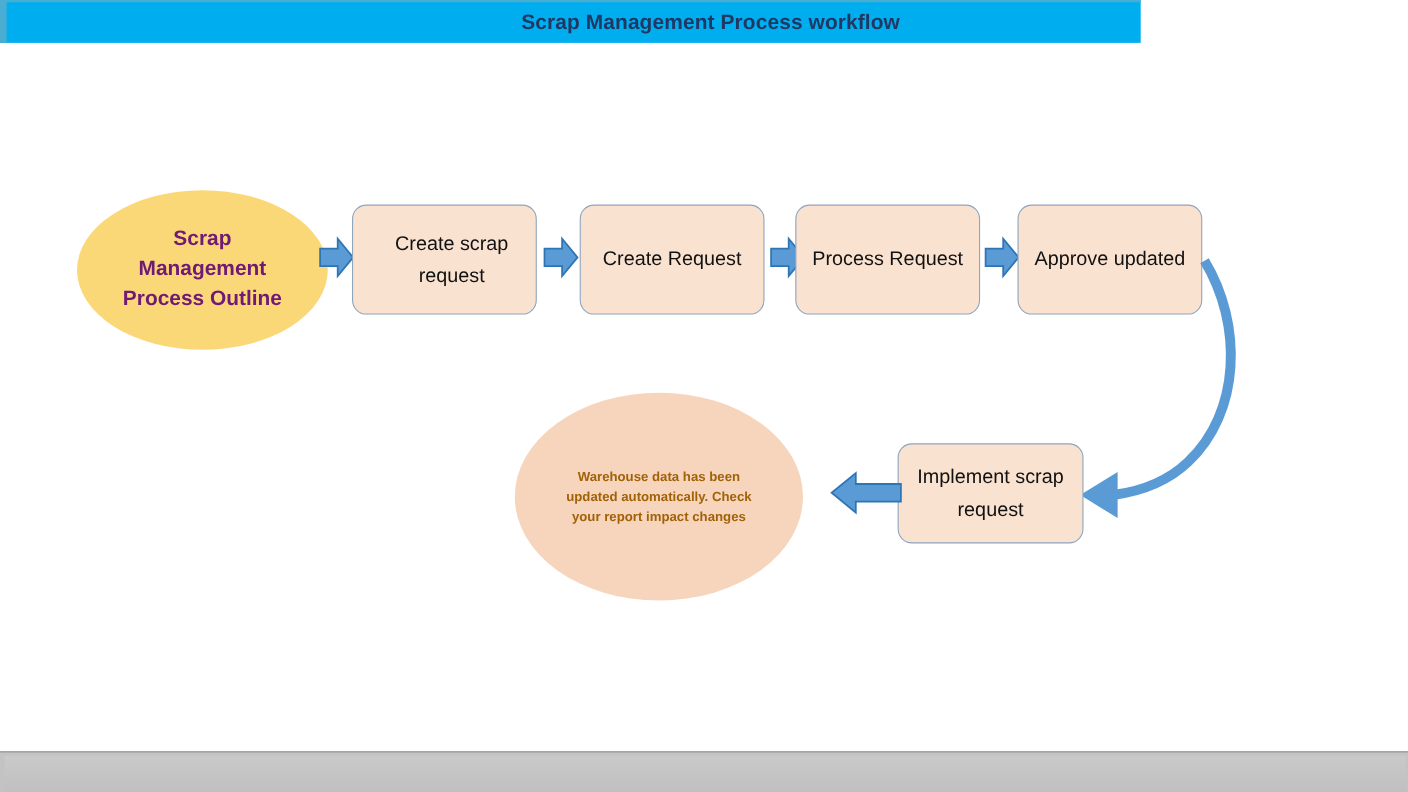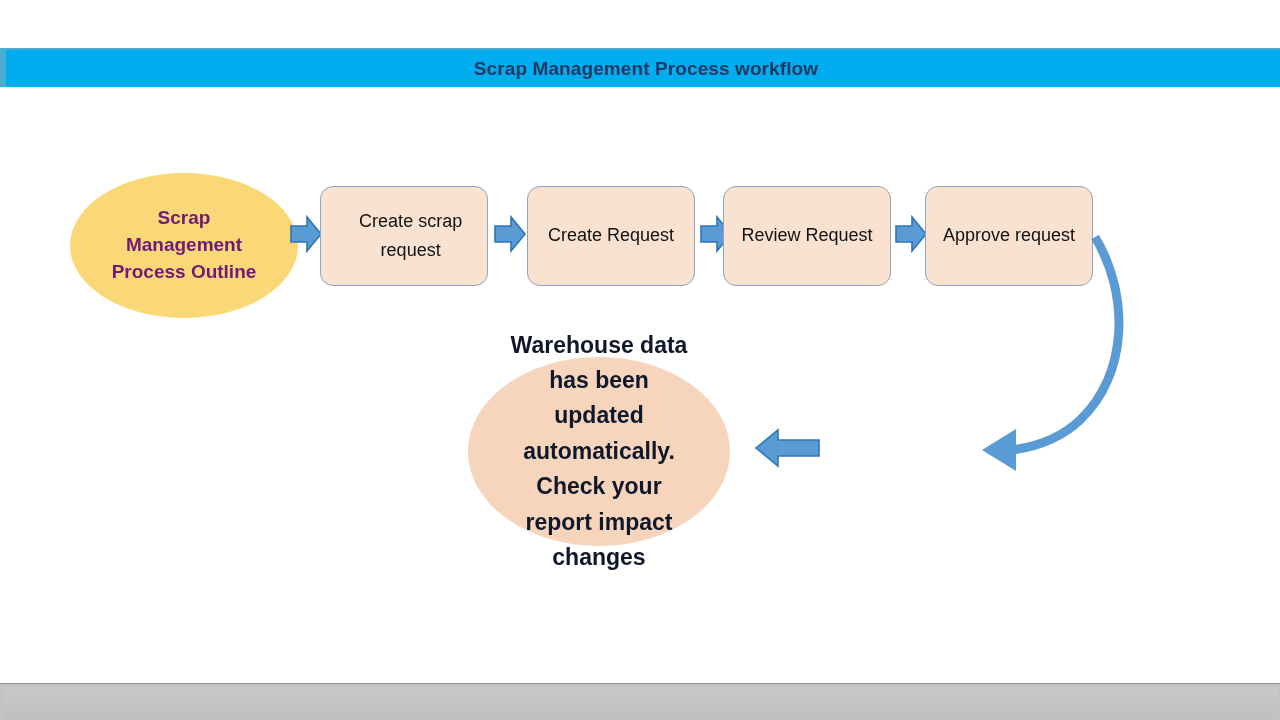--- a/index.html
+++ b/index.html
@@ -16,26 +16,25 @@
     width: 1280px;
     height: 720px;
     background: #ffffff;
   }
 
   
   .header-band {
     position: absolute;
     left: 0;
     top: 0;
-    width: 1280px;
+    width: 1037px;
     height: 39px;
     background: #00AEEF;
     border-top: 2px solid #4aaed2;
     border-left: 6px solid #4aaed2;
-    margin-top: 48px;
   }
   .header-title {
     position: absolute;
     left: 0;
     top: 0;
     width: 1280px;
     height: 37px;
     line-height: 37px;
     text-align: center;
     font-size: 19px;
@@ -83,22 +82,22 @@
     font-size: 19px;
     font-weight: bold;
     line-height: 1.42;
   }
   .ellipse-end {
     left: 468px;
     top: 357px;
     width: 262px;
     height: 189px;
     background: #F6D5BC;
-    color: #0f172a;
-    font-size: 23px;
+    color: #a16207;
+    font-size: 12px;
     font-weight: bold;
     line-height: 1.54;
   }
   .ellipse-end .etext { width: 190px; }
   .ellipse-start .etext { width: 160px; }
 
   
   .pbox {
     position: absolute;
     background: #FAE2D1;
@@ -174,40 +173,43 @@
     <span class="btext">Create Request</span>
   </div>
 
   <div class="arrow" id="arrow-3">
     <svg width="32" height="36" viewBox="0 0 32 36">
       <polygon points="1,10 17,10 17,1 31,18 17,35 17,26 1,26" fill="#5B9BD5" stroke="#2E75B6" stroke-width="1.6"></polygon>
     </svg>
   </div>
 
   <div class="pbox" id="box-review">
-    <span class="btext">Review Request</span>
+    <span class="btext">Process Request</span>
   </div>
 
   <div class="arrow" id="arrow-4">
     <svg width="32" height="36" viewBox="0 0 32 36">
       <polygon points="1,10 17,10 17,1 31,18 17,35 17,26 1,26" fill="#5B9BD5" stroke="#2E75B6" stroke-width="1.6"></polygon>
     </svg>
   </div>
 
   <div class="pbox" id="box-approve">
-    <span class="btext">Approve request</span>
+    <span class="btext">Approve updated</span>
   </div>
 
   <div id="curve-connector">
     <svg width="200" height="270" viewBox="0 0 200 270">
       <path d="M135,22 C170,80 168,160 120,205 C100,224 75,232 52,235" fill="none" stroke="#5B9BD5" stroke-width="9" stroke-linecap="butt"></path>
       <polygon points="56,214 22,235 56,256" fill="#5B9BD5"></polygon>
     </svg>
   </div>
 
+  <div class="pbox" id="box-implement">
+    <span class="btext">Implement scrap request</span>
+  </div>
 
   <div class="arrow" id="arrow-left">
     <svg width="66" height="40" viewBox="0 0 66 40">
       <polygon points="65,12 24,12 24,2 2,20 24,38 24,28 65,28" fill="#5B9BD5" stroke="#2E75B6" stroke-width="1.6"></polygon>
     </svg>
   </div>
 
   <div class="ellipse ellipse-end">
     <span class="etext">Warehouse data has been updated automatically. Check your report impact changes</span>
   </div>

